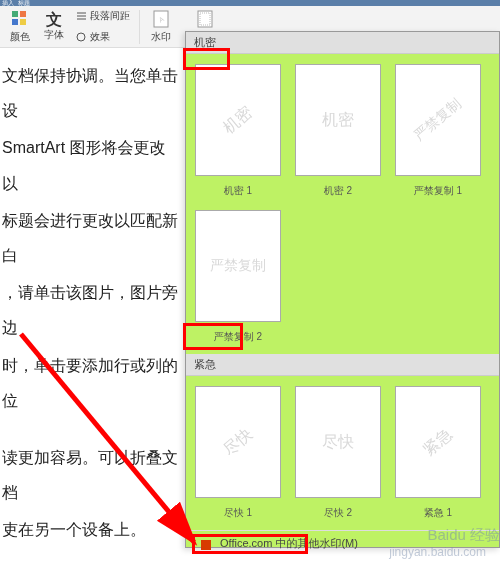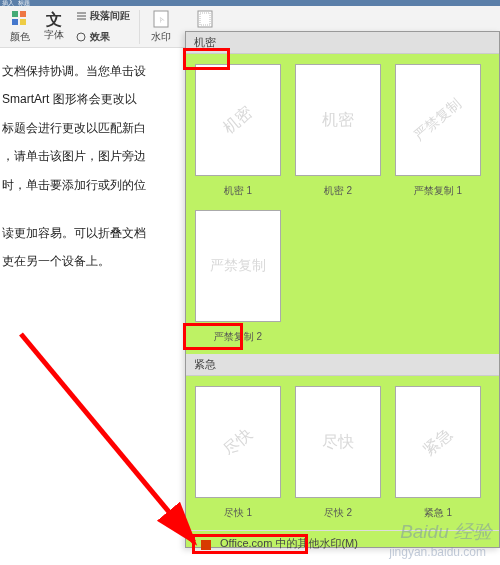--- a/index.html
+++ b/index.html
@@ -1,29 +1,29 @@
 <!DOCTYPE html>
 <html><head>
   <meta charset="utf-8">
   <style>
     * { margin: 0; padding: 0; box-sizing: border-box; }
     body { font-family: "Microsoft YaHei", sans-serif; background: #fff; width: 500px; height: 565px; overflow: hidden; position: relative; }
     
     .ribbon { background: #f3f3f3; border-bottom: 1px solid #ddd; height: 42px; display: flex; align-items: center; padding: 0 4px; gap: 2px; }
     .ribbon-btn-lg { display: flex; flex-direction: column; align-items: center; padding: 2px 6px; font-size: 10px; color: #444; cursor: pointer; }
     .ribbon-icon-lg { width: 20px; height: 20px; margin-bottom: 1px; }
-    .ribbon-small-stack { display: flex; flex-direction: column; gap: 5px; font-size: 10px; color: #444; font-weight: bold; }
+    .ribbon-small-stack { display: flex; flex-direction: column; gap: 5px; font-size: 10px; color: #444; }
     .ribbon-small-item { display: flex; align-items: center; gap: 3px; padding: 1px 4px; cursor: pointer; }
     .ribbon-sep { width: 1px; height: 34px; background: #ddd; margin: 0 3px; }
     
     .quickbar { background: #5a7ea8; color: #fff; height: 6px; font-size: 6px; padding: 0 2px; display: flex; align-items: center; gap: 4px; }
     .quickbar span { opacity: 0.9; }
     
     .doc-area { position: absolute; left: 0; top: 48px; width: 185px; height: 510px; background: #fff; padding: 10px 6px 10px 2px; overflow: hidden; }
-    .doc-text { font-size: 12px; color: #222; line-height: 2.2; text-align: left; word-break: break-all; }
+    .doc-text { font-size: 16px; color: #222; line-height: 2.2; text-align: left; word-break: break-all; }
     .doc-text p { margin-bottom: 2px; }
     
     .wm-panel { position: absolute; left: 185px; top: 31px; width: 315px; height: 517px; background: #bef264; border: 1px solid #999; box-shadow: -2px 2px 6px rgba(0,0,0,0.15); }
     .wm-section-header { background: #e0e0e0; color: #444; font-size: 11px; padding: 3px 8px; border-bottom: 1px solid #ccc; }
     .wm-grid { display: flex; flex-wrap: wrap; gap: 12px; padding: 10px 8px; }
     .wm-item { display: flex; flex-direction: column; align-items: center; width: 88px; }
     .wm-thumb { width: 86px; height: 112px; border: 1px solid #aaa; background: #fff; position: relative; display: flex; align-items: center; justify-content: center; cursor: pointer; }
     .wm-text { position: absolute; color: #d9d9d9; font-size: 16px; transform: rotate(-40deg); white-space: nowrap; font-family: "SimSun", serif; }
     .wm-text.small { font-size: 14px; }
     .wm-text.horiz { transform: none; }
@@ -32,21 +32,21 @@
     .wm-footer-item { display: flex; align-items: flex-end; gap: 8px; padding: 5px 14px; font-size: 11px; color: #444; cursor: pointer; }
     .wm-footer-icon { width: 12px; height: 12px; display: inline-flex; align-items: center; justify-content: center; }
     
     .redbox { position: absolute; border: 3px solid #ff0000; pointer-events: none; z-index: 10; }
     .redbox.rb1 { left: 183px; top: 48px; width: 47px; height: 22px; }
     .redbox.rb2 { left: 183px; top: 323px; width: 60px; height: 27px; }
     .redbox.rb3 { left: 192px; top: 534px; width: 116px; height: 20px; }
     
     .red-arrow { position: absolute; left: 19px; top: 332px; width: 185px; height: 225px; pointer-events: none; z-index: 9; }
     
-    .baidu-wm { position: absolute; right: 8px; bottom: 20px; font-size: 19px; color: rgba(120,140,170,0.5); font-style: italic; pointer-events: none; z-index: 5; font-family: Arial; }
+    .baidu-wm { position: absolute; right: 0; bottom: 20px; font-size: 15px; color: rgba(120,140,170,0.5); pointer-events: none; z-index: 5; font-family: Arial; }
     .baidu-url { position: absolute; right: 14px; bottom: 6px; font-size: 12px; color: rgba(120,140,170,0.45); pointer-events: none; z-index: 5; margin-top: 16px; }
     
     .checkbox-mini { width: 10px; height: 10px; border: 1px solid #888; background: #fff; display: inline-block; }
     .font-a { font-size: 16px; font-weight: bold; color: #333; line-height: 1; }
   </style>
 </head>
 <body>
 
 <div class="quickbar">
   <span>插入</span>

